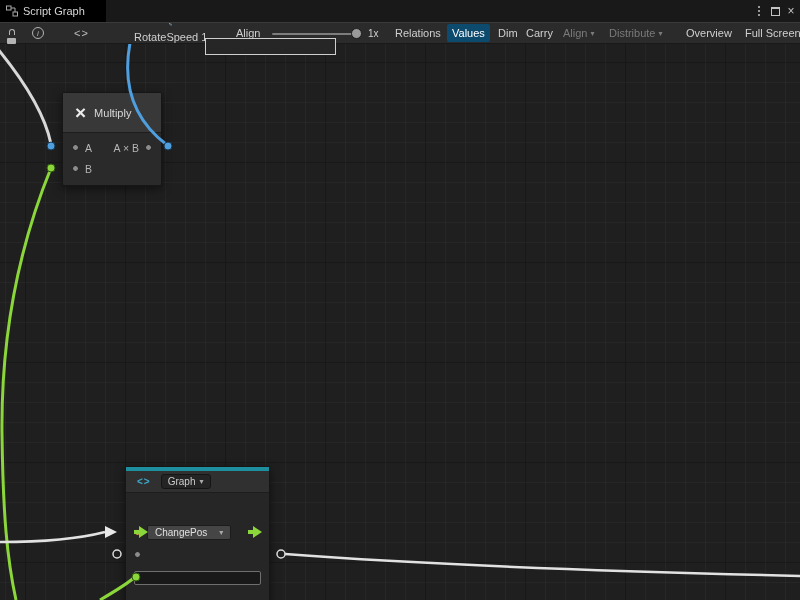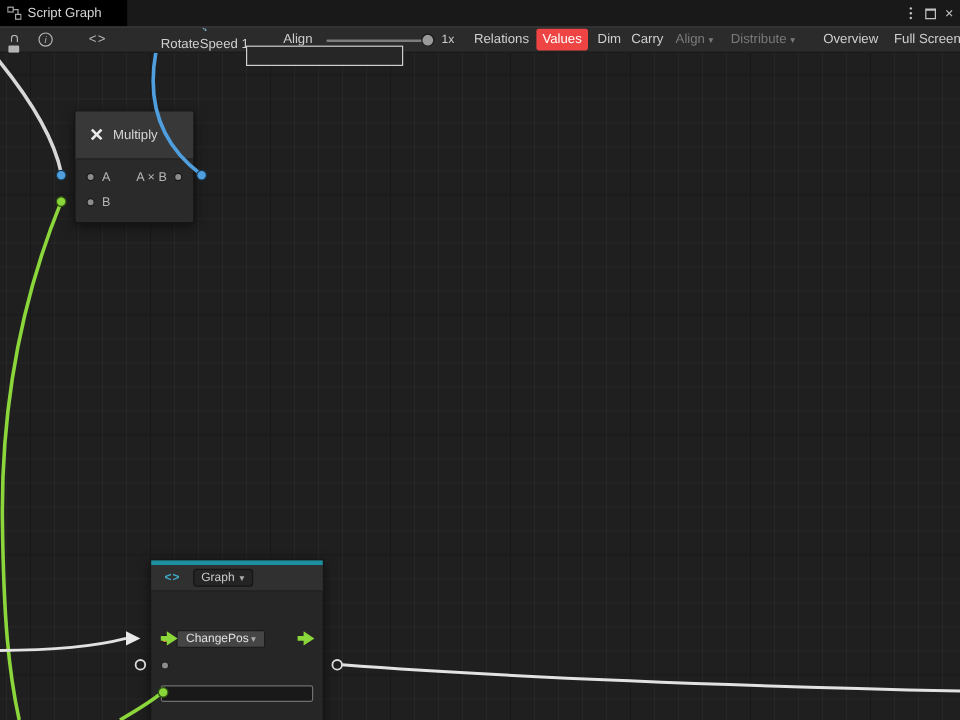--- a/index.html
+++ b/index.html
@@ -23,21 +23,21 @@
   .tb-item { position:absolute; top:0; height:20px; display:flex; align-items:center; font-size:11px; color:#cfcfcf; }
   .lock-body { width:9px; height:6px; background:#b4b4b4; border-radius:1px; margin-top:4px; }
   .lock-shackle { position:absolute; top:3px; left:1.5px; width:6px; height:6px;
                   border:1.5px solid #b4b4b4; border-bottom:none; border-radius:3px 3px 0 0; }
   .info-circle { width:12px; height:12px; border:1px solid #b4b4b4; border-radius:50%;
                  font-size:8px; color:#b4b4b4; display:flex; align-items:center; justify-content:center; font-style:italic; }
   .code-glyph { font-size:11px; color:#bdbdbd; letter-spacing:1px; }
   .zoom-track { position:absolute; top:10px; left:272px; width:84px; height:2px; background:#7d7d7d; border-radius:1px; }
   .zoom-knob { position:absolute; top:5px; left:351px; width:11px; height:11px; border-radius:50%; background:#9a9a9a; border:1px solid #1c1c1c; }
   .tb-btn { padding:0 5px; height:18px; margin-top:1px; display:flex; align-items:center; gap:3px; border-radius:2px; cursor:default; }
-  .tb-btn.selected { background:#ef4444; color:#fff; }
+  .tb-btn.selected { background:#0c4a6e; color:#fff; }
   .tb-btn.disabled { color:#7a7a7a; }
   .caret { font-size:8px; }
 
   
   .floating-panel { position:absolute; left:205px; top:38px; width:131px; height:17px;
                     background:#262626; border:1px solid #cfcfcf; z-index:60; }
 
   
   .canvas { position:absolute; left:0; top:44px; width:800px; height:556px; overflow:hidden;
     background-color:#1f1f1f;
@@ -67,21 +67,21 @@
   .node-sv { left:125px; top:422px; width:145px; height:142px; background:#262626; }
   .sv-strip { height:4px; background:#1d8f9e; }
   .sv-header { height:24px; background:#303030; display:flex; align-items:center; gap:7px; padding-left:10px; }
   .sv-sub { height:22px; background:#303030; display:flex; align-items:center; padding-left:11px; border-bottom:1px solid #1d1d1d; }
   .sv-code { font-size:10px; font-weight:bold; color:#3fa9c9; letter-spacing:1px; }
   .pill { display:inline-flex; align-items:center; gap:4px; background:#242424; border:1px solid #151515;
           border-radius:3px; padding:1px 6px; font-size:10px; color:#cccccc; margin-left:10px; }
   .sv-body { padding-top:4px; }
   .flow-space { height:24px; }
   .svrow { height:22px; display:flex; align-items:center; }
-  .dd { display:inline-flex; align-items:center; gap:2px; background:#454545; border:1px solid #1c1c1c;
+  .dd { display:inline-flex; align-items:center; gap:12px; background:#454545; border:1px solid #1c1c1c;
         border-radius:2px; padding:1px 7px; font-size:10px; color:#e0e0e0; margin-left:6px; }
   .dd .caret, .pill .caret { color:#aaaaaa; }
   .sv-field { margin:6px 8px 0 8px; height:14px; background:#191919; border:1px solid #6f6f6f; border-radius:2px; }
 
   
   .ctx-menu { position:absolute; left:355px; top:201px; width:192px; z-index:20;
               background:#f2f2f2; border:2px solid #e08070; box-shadow:2px 3px 8px rgba(0,0,0,0.45); padding:2px 0; }
   .ctx-item { height:22px; line-height:22px; padding-left:36px; font-size:11.5px; color:#141414; cursor:default; }
 </style>
 </head>

